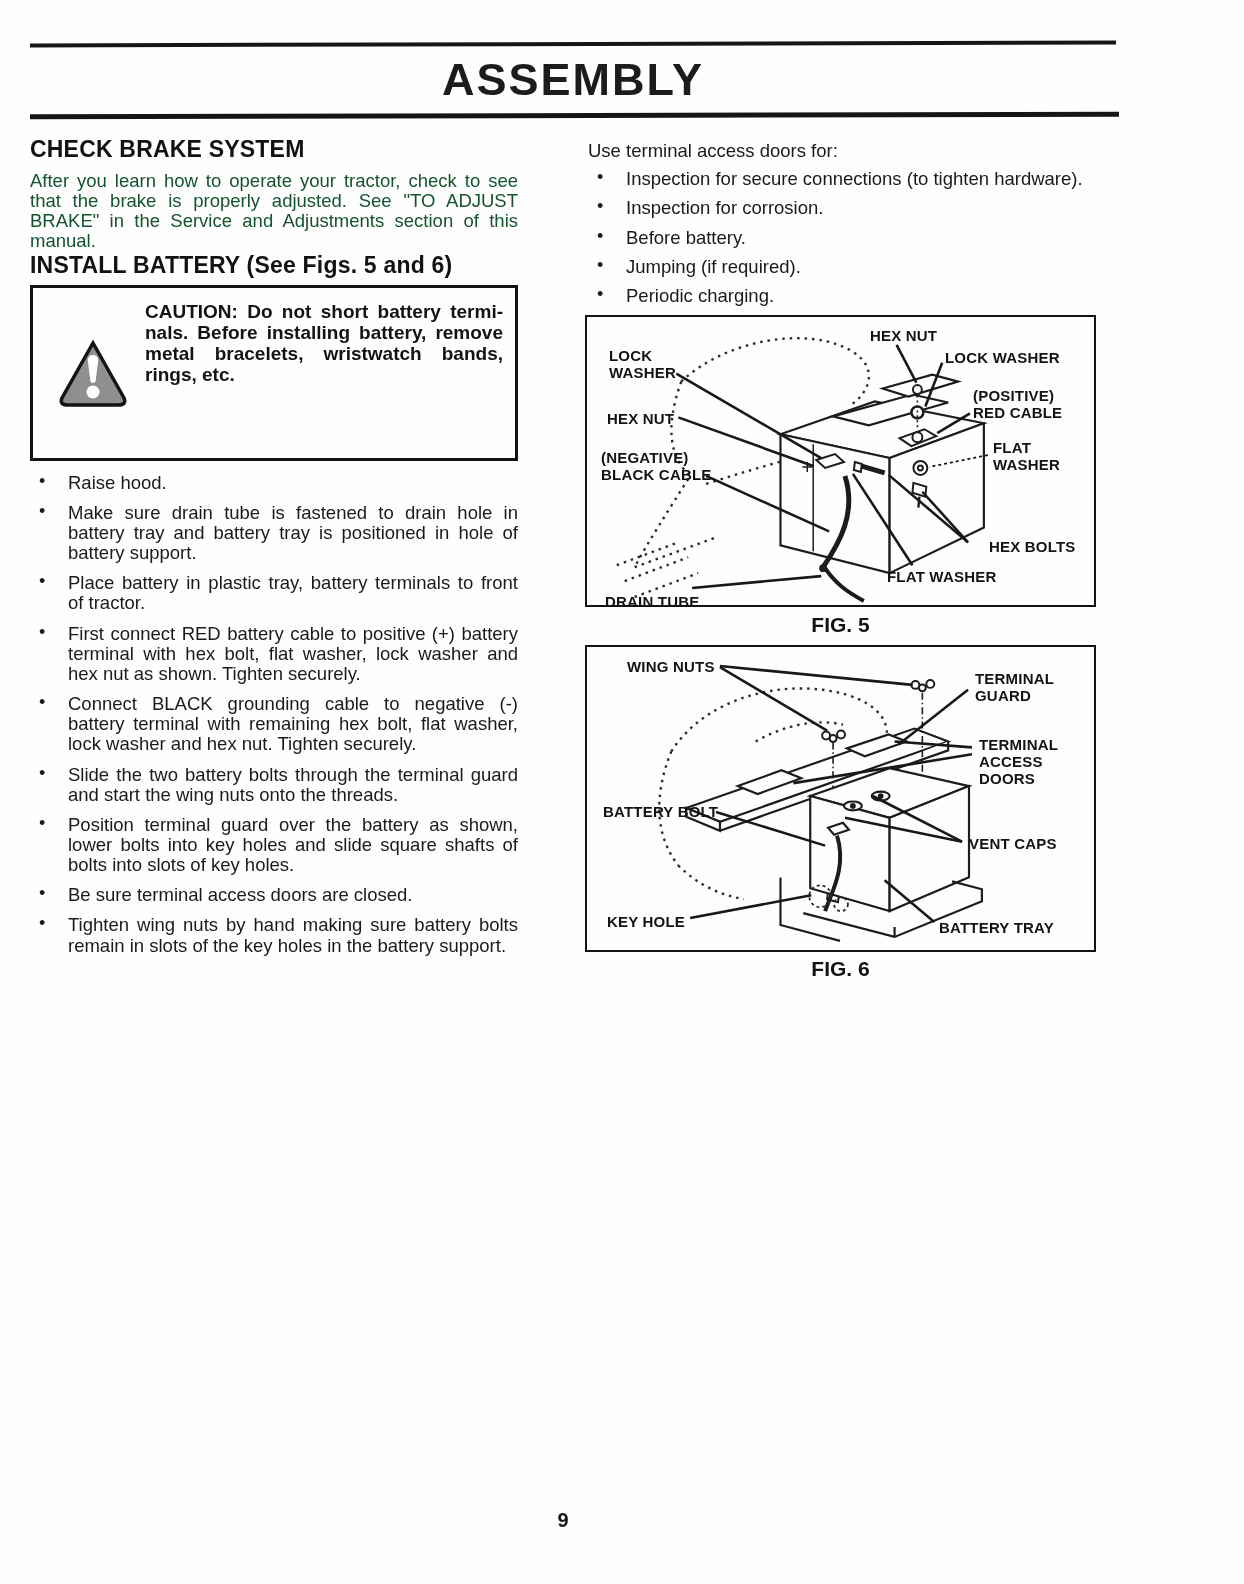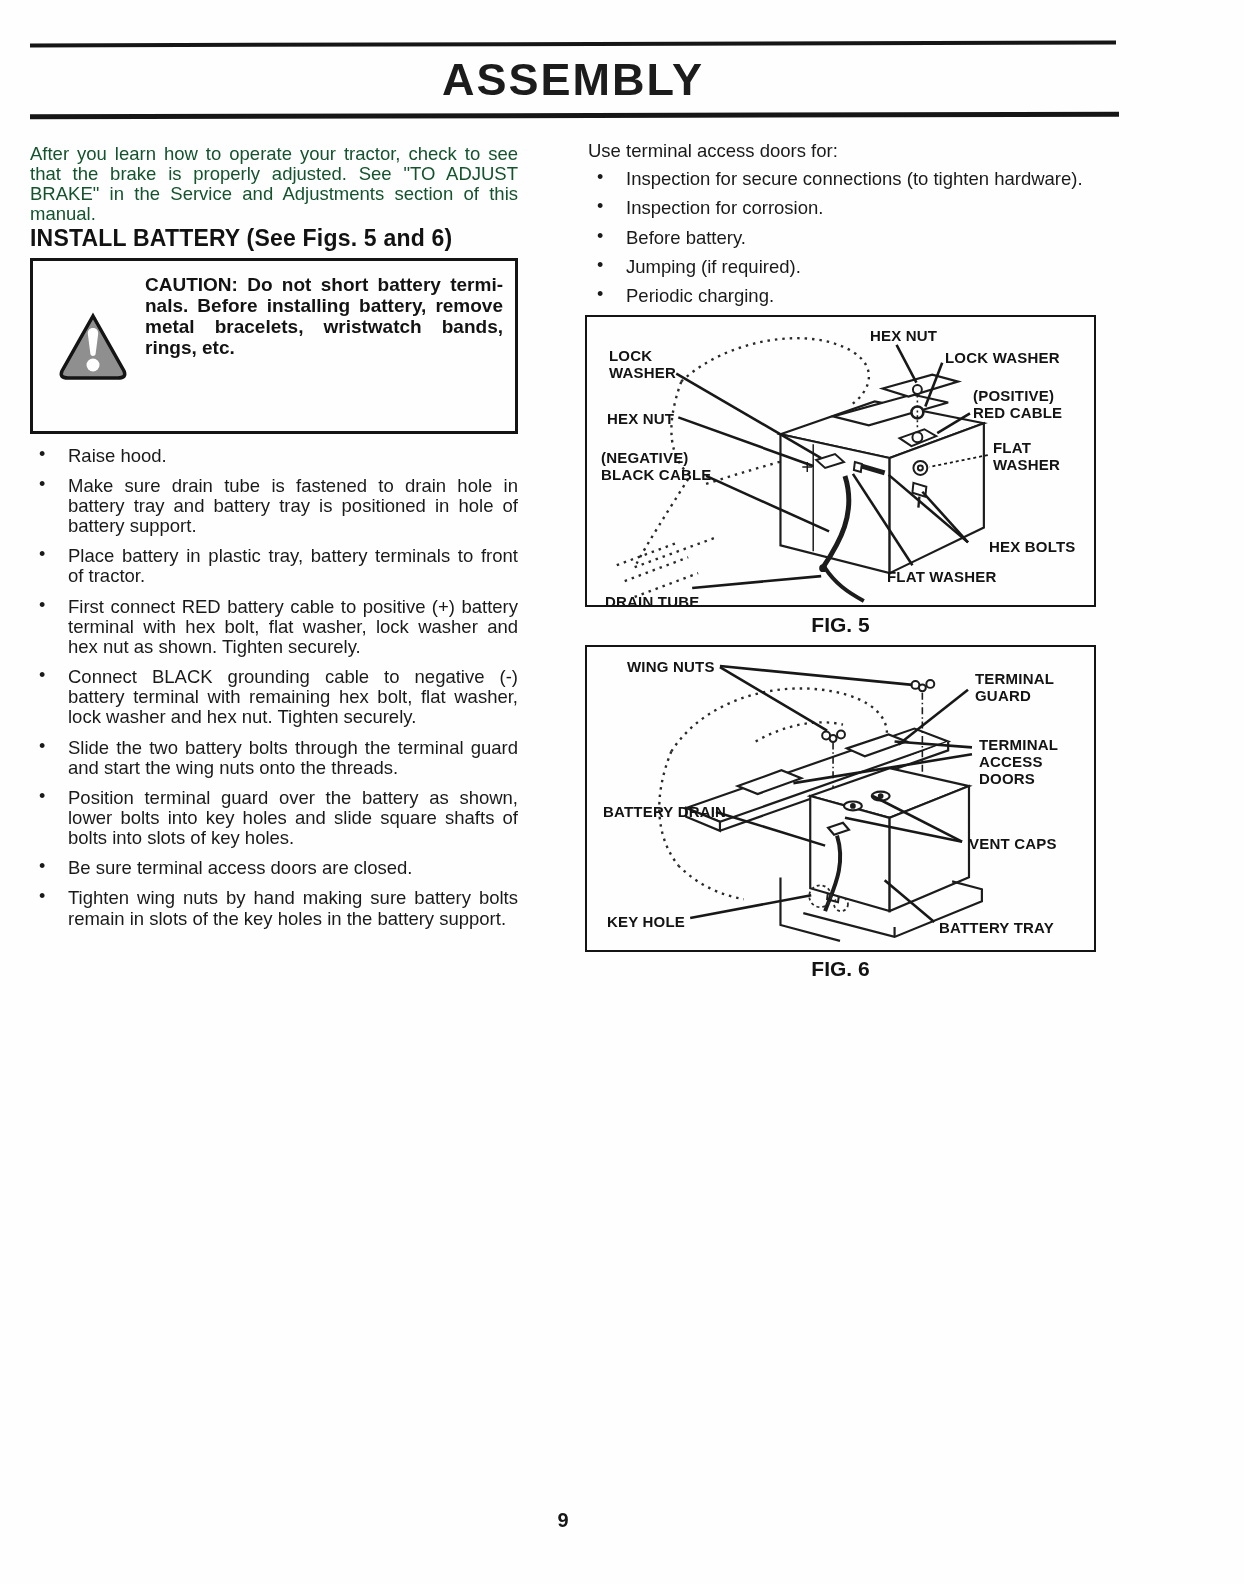--- a/index.html
+++ b/index.html
@@ -73,20 +73,21 @@
 </head>
 <body>
 
 <div class="page">
 
   <div class="rule rule-top"></div>
   <div class="page-title">ASSEMBLY</div>
   <div class="rule rule-title"></div>
 
   <div class="col-left">
+    <h2 class="section">CHECK BRAKE SYSTEM</h2>
     <p class="body-text">After you learn how to operate your tractor, check to see that the brake is properly adjusted. See "TO ADJUST BRAKE" in the Service and Adjustments section of this manual.</p>
 
     <h2 class="section install-heading">INSTALL BATTERY (See Figs. 5 and 6)</h2>
 
     <div class="caution-box">
       <svg class="caution-icon" viewBox="0 0 72 74">
         <path d="M36,5 L67,60 Q70,67 61,67 L11,67 Q2,67 5,60 Z" fill="#8f8f8f" stroke="#141414" stroke-width="3.5"></path>
         <path d="M36,17 C39.5,17 41.6,19.4 41.1,23.5 L38.6,43 C38.3,45.6 33.7,45.6 33.4,43 L30.9,23.5 C30.4,19.4 32.5,17 36,17 Z" fill="#fefefe"></path>
         <circle cx="36" cy="54" r="6.5" fill="#fefefe"></circle>
       </svg>
@@ -255,21 +256,21 @@
         <path d="M104,273 L226,250"></path>
         <path d="M350,277 L300,235"></path>
       </g>
     </svg>
     <div class="fig-label" style="left:40px;  top:11px;">WING NUTS</div>
     <div class="fig-label" style="left:388px; top:23px;">TERMINAL
 GUARD</div>
     <div class="fig-label" style="left:392px; top:89px;">TERMINAL
 ACCESS
 DOORS</div>
-    <div class="fig-label" style="left:16px;  top:156px;">BATTERY DRAIN</div>
+    <div class="fig-label" style="left:16px;  top:156px;">BATTERY BOLT</div>
     <div class="fig-label" style="left:382px; top:188px;">VENT CAPS</div>
     <div class="fig-label" style="left:20px;  top:266px;">KEY HOLE</div>
     <div class="fig-label" style="left:352px; top:272px;">BATTERY TRAY</div>
   </div>
   <div class="fig-caption fig6-caption">FIG. 6</div>
 
   <div class="page-number">9</div>
 </div>
 
 </body></html>

